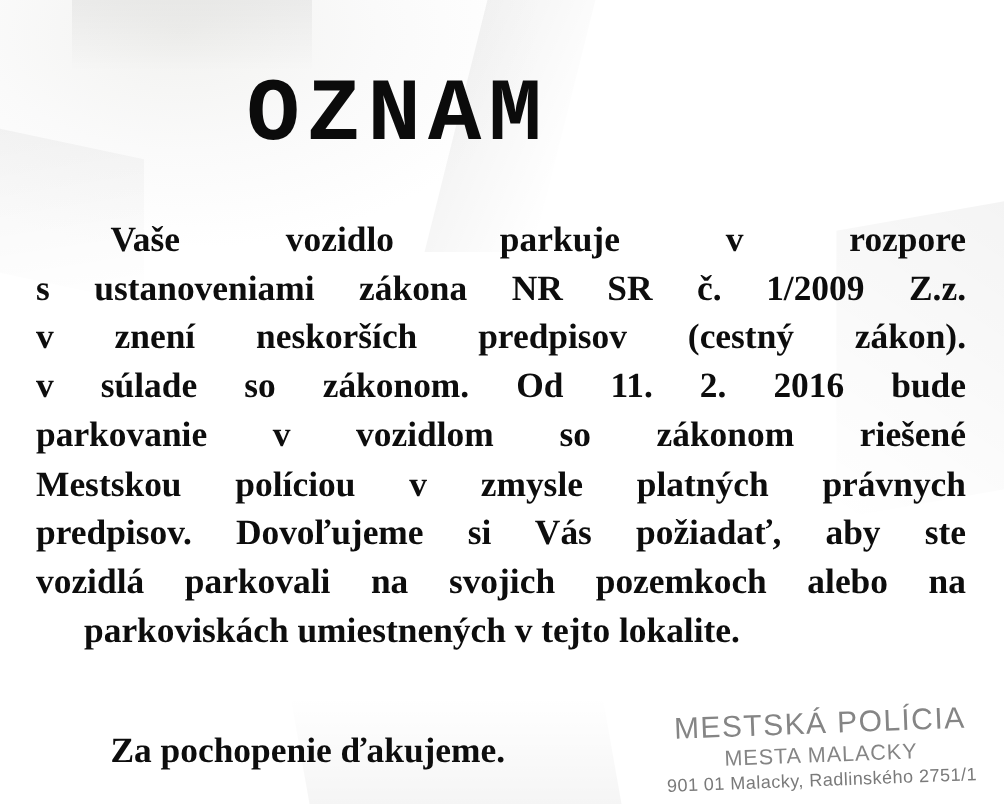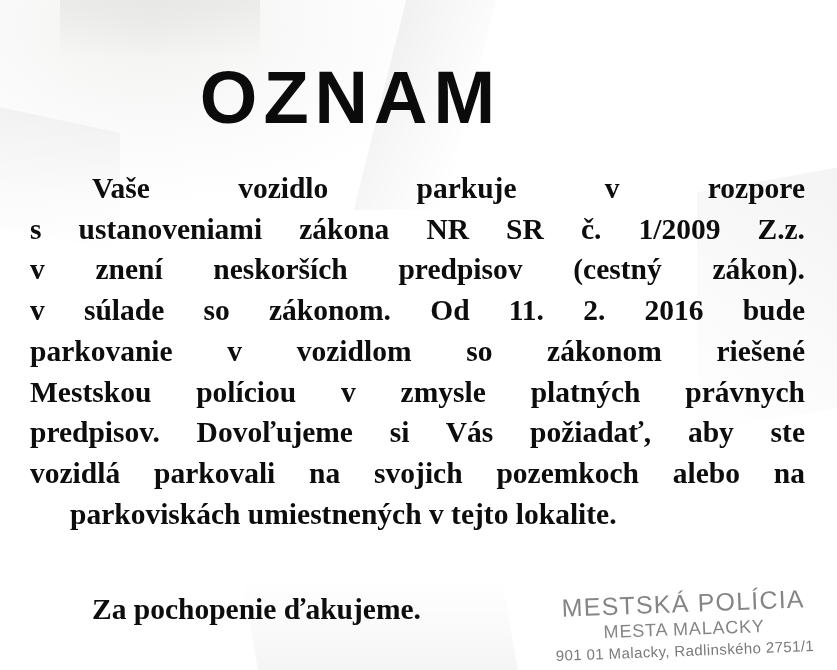--- a/index.html
+++ b/index.html
@@ -40,27 +40,26 @@
   .notice-title {
     position: absolute;
     top: 55px;
     left: 0;
     width: 663px;
     text-align: center;
     font-size: 74px;
     font-weight: bold;
     letter-spacing: 6px;
     color: #0b0b0b;
-    font-family: Liberation Sans, sans-serif;
-    padding-left: 19px;
+    font-family: Liberation Mono, monospace;
   }
 
   .notice-body {
     position: absolute;
-    top: 168px;
+    top: 180px;
     left: 30px;
     width: 775px;
     font-size: 29.5px;
     font-weight: bold;
     line-height: 1.38;
     color: #0d0d0d;
     font-family: "Liberation Serif", serif;
   }
 
   .para-justified {
@@ -78,21 +77,21 @@
     text-align-last: justify;
     white-space: nowrap;
   }
   .line.last {
     text-align-last: left;
     margin-left: 40px;
   }
 
   .closing {
     position: absolute;
-    top: 593px;
+    top: 610px;
     left: 30px;
     width: 775px;
     font-size: 29.5px;
     font-weight: bold;
     color: #0d0d0d;
     font-family: "Liberation Serif", serif;
   }
   .closing .indent {
     display: inline-block;
     width: 62px;

